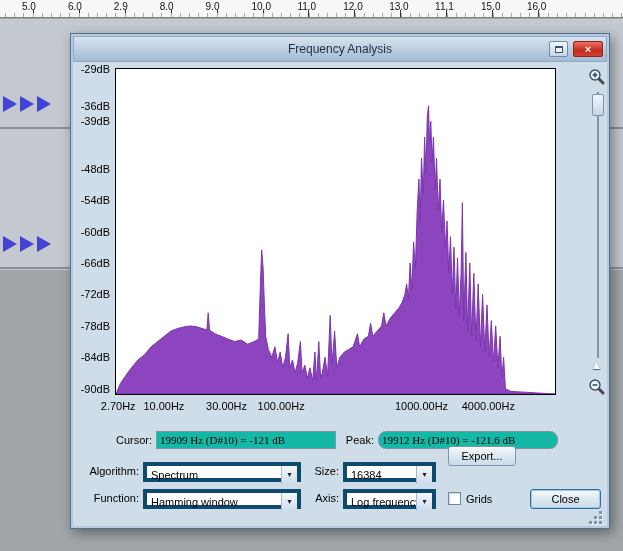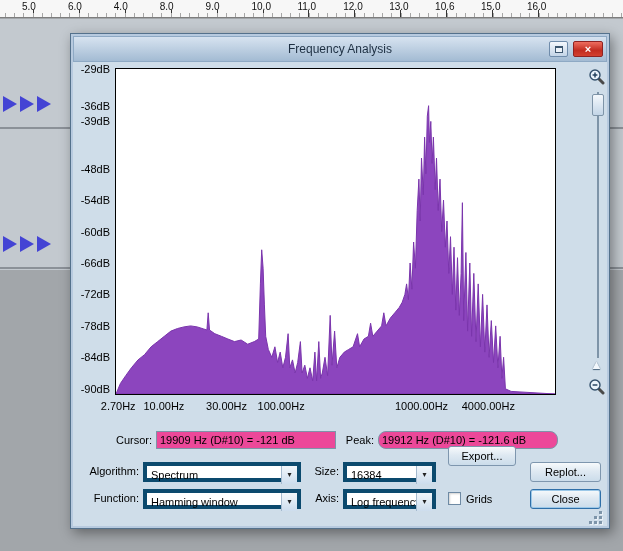--- a/index.html
+++ b/index.html
@@ -48,22 +48,22 @@
   .zoombtn{position:absolute;left:515px;width:17px;height:17px;cursor:pointer}
   .vslider-track{position:absolute;left:524px;top:30px;width:2px;height:266px;background:#7e94a8}
   .vslider-thumb{position:absolute;left:519px;top:32px;width:12px;height:22px;
     background:linear-gradient(#f4f8fc,#c3d5e7);border:1px solid #7e94a8;border-radius:2px;cursor:pointer}
   .thumb-up{position:absolute;left:517px;top:295px;font-size:13px;color:#f2f7fc;
     text-shadow:0 0 1px #4a657f,0 1px 1px #4a657f;cursor:pointer}
 
   
   .label{position:absolute;font-size:11px;white-space:nowrap}
   .r{text-align:right}
-  .field{position:absolute;height:18px;border:1px solid #7e94a8;background:#ec4899;
-    font-family:Liberation Sans, sans-serif;font-size:11px;padding:0 3px;color:#000}
+  .field{position:absolute;height:18px;border:1px solid #7e94a8;background:#14b8a6;
+    font-family:Liberation Serif, serif;font-size:11px;padding:0 3px;color:#000}
   .combo{position:absolute;height:20px;border:4px solid #0c4a6e;background:#fff;
     font-size:11px;line-height:18px;padding-left:4px;cursor:default}
   .arrowbox{position:absolute;right:0;top:0;width:16px;height:18px;
     background:linear-gradient(#f2f7fb,#cddded);border-left:1px solid #a5bace;
     text-align:center;line-height:17px;font-size:8px;color:#222}
   .btn{position:absolute;height:20px;background:linear-gradient(#f7fafc,#dfe9f2 45%,#cbdcea);
     border:1px solid #7e96ae;border-radius:3px;font-size:11px;text-align:center;line-height:18px;cursor:pointer}
   .btn.default{border:1px solid #2f6fa8;box-shadow:inset 0 0 0 1px #9cc8e8}
   .checkbox{position:absolute;width:13px;height:13px;background:#fff;border:1px solid #6e8aa4;
     box-shadow:inset 1px 1px 2px rgba(0,0,0,.18);cursor:pointer}
@@ -73,35 +73,35 @@
 </head>
 <body>
 
 <div class="screen">
 
   <div class="ruler" id="ruler">
       <span class="rnum" style="left:22px">5.0</span>
       <i class="rtick" style="left:33px"></i>
       <span class="rnum" style="left:67.9px">6.0</span>
       <i class="rtick" style="left:78.9px"></i>
-      <span class="rnum" style="left:113.8px">4.0</span>
+      <span class="rnum" style="left:113.8px">2.9</span>
       <i class="rtick" style="left:124.8px"></i>
       <span class="rnum" style="left:159.7px">8.0</span>
       <i class="rtick" style="left:170.7px"></i>
       <span class="rnum" style="left:205.6px">9.0</span>
       <i class="rtick" style="left:216.6px"></i>
       <span class="rnum" style="left:251.5px">10.0</span>
       <i class="rtick" style="left:262.5px"></i>
       <span class="rnum" style="left:297.4px">11.0</span>
       <i class="rtick" style="left:308.4px"></i>
       <span class="rnum" style="left:343.3px">12.0</span>
       <i class="rtick" style="left:354.3px"></i>
       <span class="rnum" style="left:389.2px">13.0</span>
       <i class="rtick" style="left:400.2px"></i>
-      <span class="rnum" style="left:435.09999999999997px">10.6</span>
+      <span class="rnum" style="left:435.09999999999997px">11.1</span>
       <i class="rtick" style="left:446.09999999999997px"></i>
       <span class="rnum" style="left:481px">15.0</span>
       <i class="rtick" style="left:492px"></i>
       <span class="rnum" style="left:526.9px">16.0</span>
       <i class="rtick" style="left:537.9px"></i>
     </div>
 
   <div class="tracks">
     <div class="wave" style="top:77px">
       <span class="tri"></span>
@@ -187,21 +187,20 @@
       <div class="combo" style="left:70px;top:400px;width:158px">
         <span>Spectrum</span>
         <span class="arrowbox">▾</span>
       </div>
       <span class="label r" style="left:226px;top:403px;width:40px">Size:</span>
       <div class="combo" style="left:270px;top:400px;width:93px">
         <span>16384</span>
         <span class="arrowbox">▾</span>
       </div>
       <div class="btn" style="left:375px;top:384px;width:68px">Export...</div>
-      <div class="btn" style="left:457px;top:400px;width:71px">Replot...</div>
 
       <span class="label r" style="left:6px;top:430px;width:60px">Function:</span>
       <div class="combo" style="left:70px;top:427px;width:158px">
         <span>Hamming window</span>
         <span class="arrowbox">▾</span>
       </div>
       <span class="label r" style="left:226px;top:430px;width:40px">Axis:</span>
       <div class="combo" style="left:270px;top:427px;width:93px">
         <span>Log frequency</span>
         <span class="arrowbox">▾</span>

